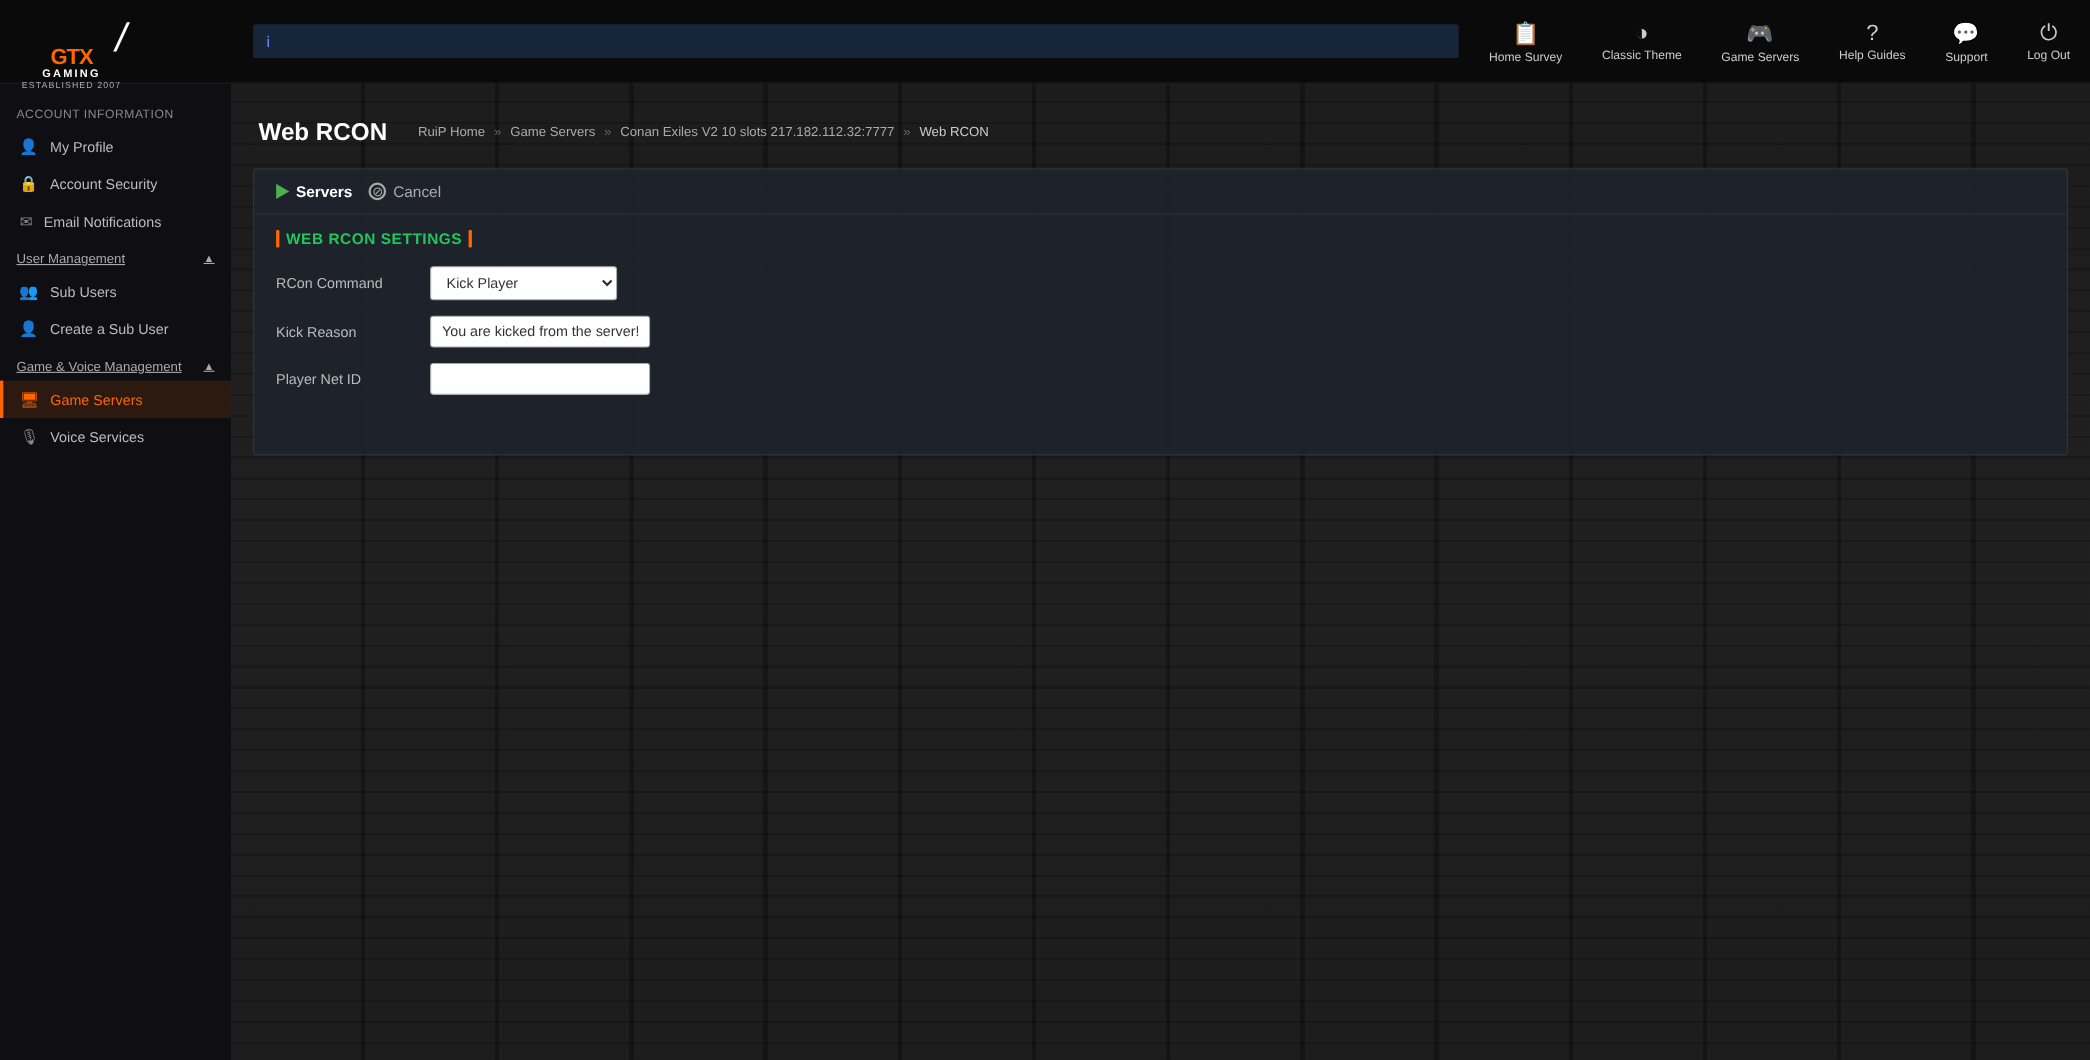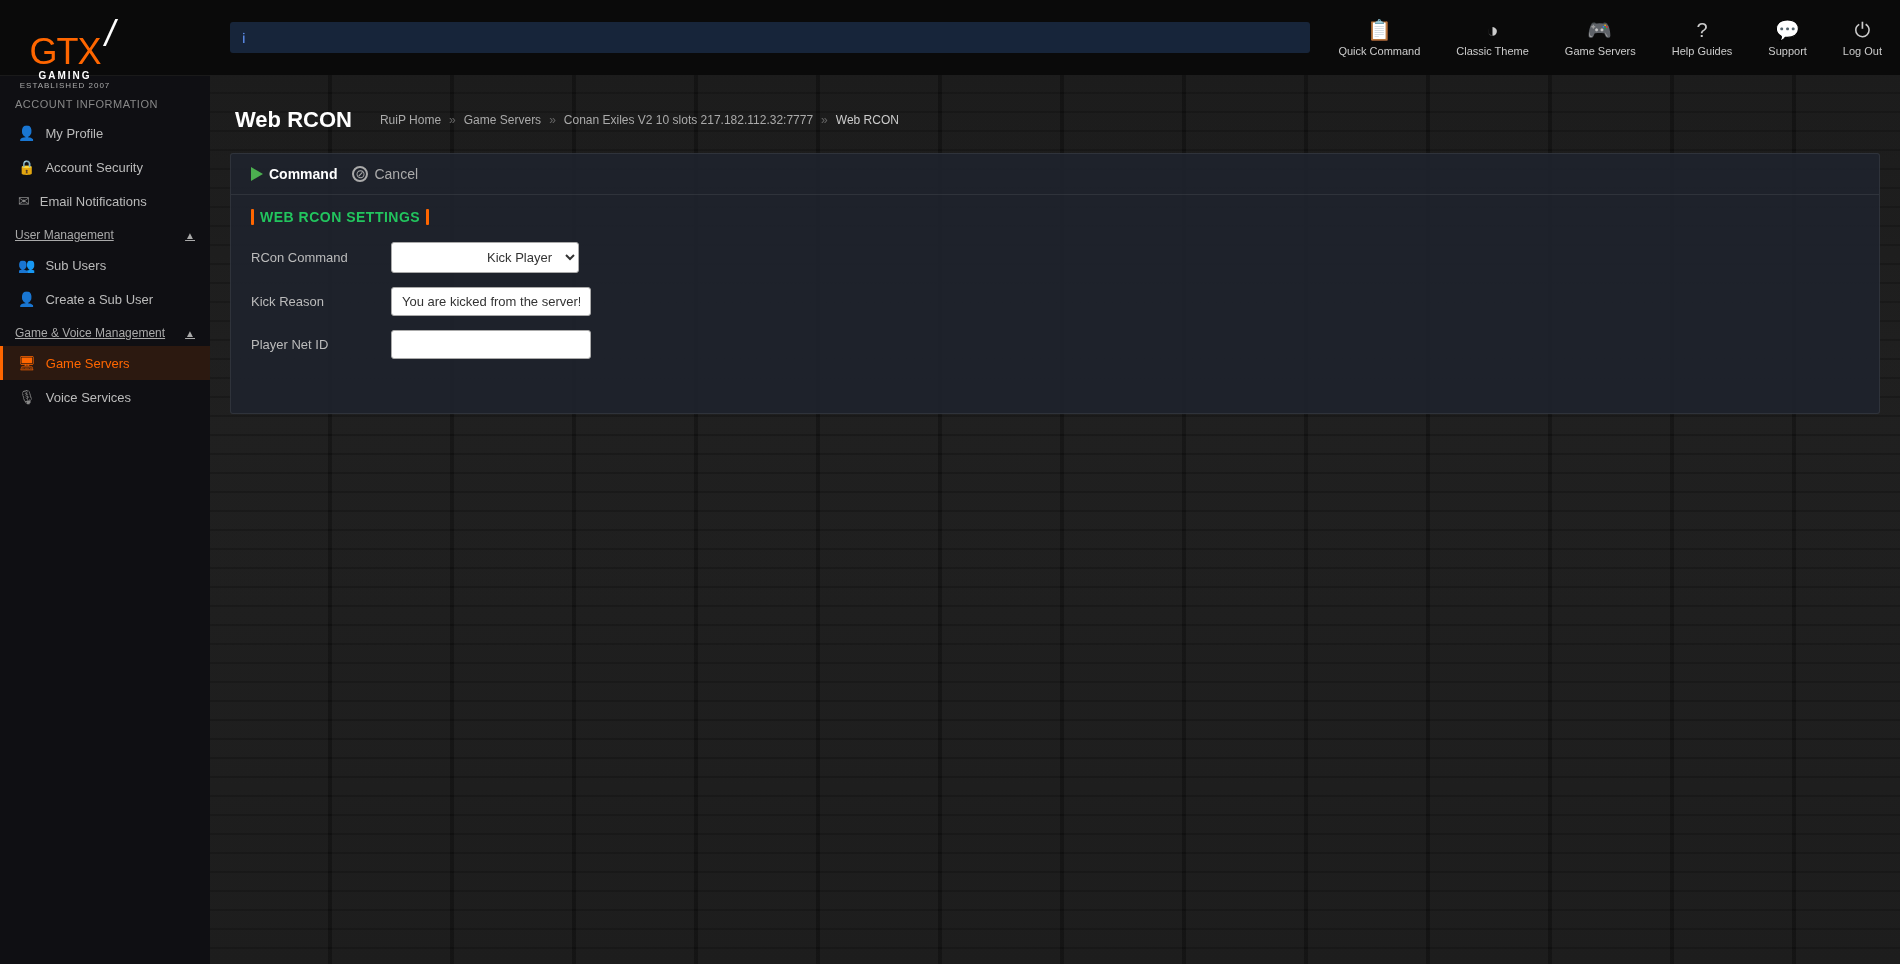--- a/index.html
+++ b/index.html
@@ -30,22 +30,22 @@
     }
     .logo-box {
       width: 110px;
       height: 60px;
       display: flex;
       flex-direction: column;
       align-items: center;
       justify-content: center;
     }
     .logo-gtx {
-      font-size: 36px;
-      font-weight: 400;
+      font-size: 20px;
+      font-weight: 700;
       color: #ff6600;
       line-height: 1;
       letter-spacing: -1px;
       margin-top: 48px;
     }
     .logo-gaming {
       font-size: 10px;
       color: #fff;
       letter-spacing: 2px;
       font-weight: bold;
@@ -271,30 +271,29 @@
       align-items: center;
       margin-bottom: 14px;
     }
     .form-label {
       width: 140px;
       font-size: 13px;
       color: #bbb;
       flex-shrink: 0;
     }
     .form-select {
-      width: 188px;
+      width: 170px;
       padding: 6px 10px;
       background: #fff;
       color: #333;
       border: 1px solid #aaa;
       border-radius: 3px;
       font-size: 13px;
       cursor: pointer;
       appearance: auto;
-      text-align: right;
     }
     .form-input {
       width: 200px;
       padding: 6px 10px;
       background: #fff;
       color: #333;
       border: 1px solid #aaa;
       border-radius: 3px;
       font-size: 13px;
     }
@@ -313,21 +312,21 @@
     <div class="logo-slash">/</div>
   </div>
 
   <div class="notification-bar">
     <span class="info-icon">ℹ</span>
   </div>
 
   <div class="nav-actions">
     <div class="nav-item">
       <span class="icon">📋</span>
-      <span>Quick Command</span>
+      <span>Home Survey</span>
     </div>
     <div class="nav-item">
       <span class="icon">◑</span>
       <span>Classic Theme</span>
     </div>
     <div class="nav-item">
       <span class="icon">🎮</span>
       <span>Game Servers</span>
     </div>
     <div class="nav-item">
@@ -421,21 +420,21 @@
     <span class="breadcrumb-item">Conan Exiles V2 10 slots 217.182.112.32:7777</span>
     <span class="breadcrumb-sep">»</span>
     <span class="breadcrumb-current">Web RCON</span>
   </div>
 
   <div class="content-panel">
 
     <div class="toolbar">
       <button class="btn-execute">
         <span class="play-icon"></span>
-        <span>Command</span>
+        <span>Servers</span>
       </button>
       <button class="btn-cancel">
         <span class="cancel-icon">⊘</span>
         <span>Cancel</span>
       </button>
     </div>
 
     <div class="section-heading">
       <div class="bar"></div>
       <span>WEB RCON SETTINGS</span>

